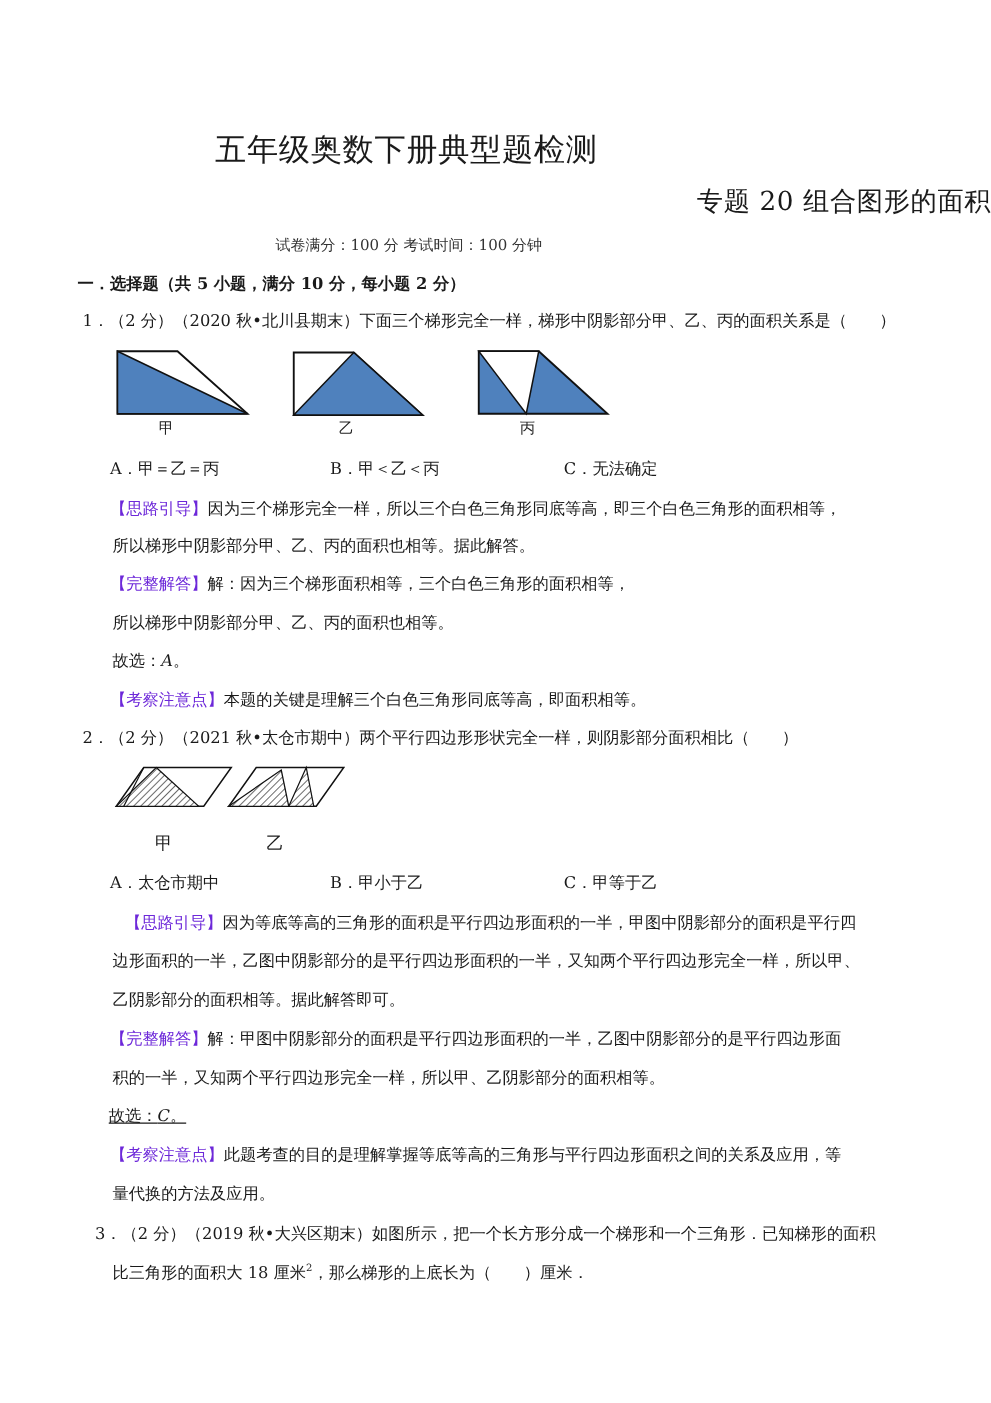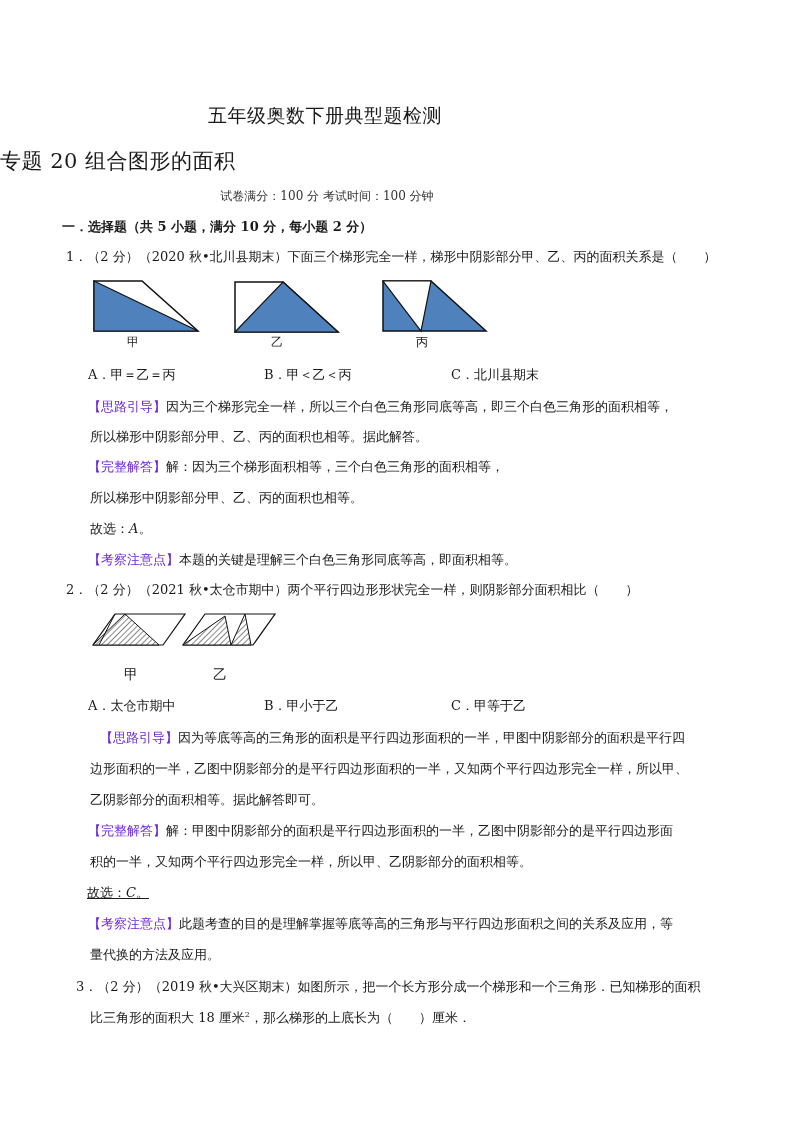--- a/index.html
+++ b/index.html
@@ -1,20 +1,20 @@
 <!DOCTYPE html>
 <html><head>
 <meta charset="utf-8">
 <style>
   html, body { margin:0; padding:0; background:#ffffff; }
   body { width:793px; height:1122px; position:relative; overflow:hidden;
          font-family:"DejaVu Serif","Liberation Serif",serif; color:#1a1a1a; }
   .abs { position:absolute; }
-  .title1 { left:0; width:650px; top:103px; text-align:center; font-size:19px; letter-spacing:0.5px; }
-  .title2 { left:0; width:793px; top:147px; text-align:left; font-size:21px; letter-spacing:0.5px; }
+  .title1 { left:0; width:650px; top:103px; text-align:center; font-size:25px; letter-spacing:0.5px; }
+  .title2 { left:0; width:793px; top:147px; text-align:right; font-size:21px; letter-spacing:0.5px; }
   .meta { left:0; width:654px; top:188px; text-align:center; font-size:12px; color:#333; }
   .section { left:62px; top:218px; font-size:13px; font-weight:bold; }
   .line { font-size:13px; white-space:nowrap; }
   .tag { color:#6d28d9; }
   .opt { font-size:13px; }
   svg { position:absolute; overflow:visible; }
   .fig-label { font-size:12px; font-family:"DejaVu Sans","Liberation Sans",sans-serif; }
   sup { font-size:8px; }
   i.ans { font-style:italic; }
 </style>
@@ -41,21 +41,21 @@
 <div class="abs fig-label" style="left:271px;top:334px;">乙</div>
 
 <svg style="left:383px;top:281px;" width="110" height="52">
   <polygon points="0,0 48,0 103,50 0,50" fill="#4f81bd" stroke="#111" stroke-width="1.5"></polygon>
   <polygon points="0,0 48,0 38,50" fill="#ffffff" stroke="#111" stroke-width="1.2"></polygon>
 </svg>
 <div class="abs fig-label" style="left:416px;top:334px;">丙</div>
 
 <div class="abs opt" style="left:88px;top:366px;">A．甲＝乙＝丙</div>
 <div class="abs opt" style="left:264px;top:366px;">B．甲＜乙＜丙</div>
-<div class="abs opt" style="left:451px;top:366px;">C．北川县期末</div>
+<div class="abs opt" style="left:451px;top:366px;">C．无法确定</div>
 
 <div class="abs line" style="left:88px;top:398px;">
   <span class="tag">【思路引导】</span><span>因为三个梯形完全一样，所以三个白色三角形同底等高，即三个白色三角形的面积相等，</span>
 </div>
 <div class="abs line" style="left:90px;top:428px;">所以梯形中阴影部分甲、乙、丙的面积也相等。据此解答。</div>
 
 <div class="abs line" style="left:88px;top:458px;">
   <span class="tag">【完整解答】</span><span>解：因为三个梯形面积相等，三个白色三角形的面积相等，</span>
 </div>
 <div class="abs line" style="left:90px;top:489px;">所以梯形中阴影部分甲、乙、丙的面积也相等。</div>

